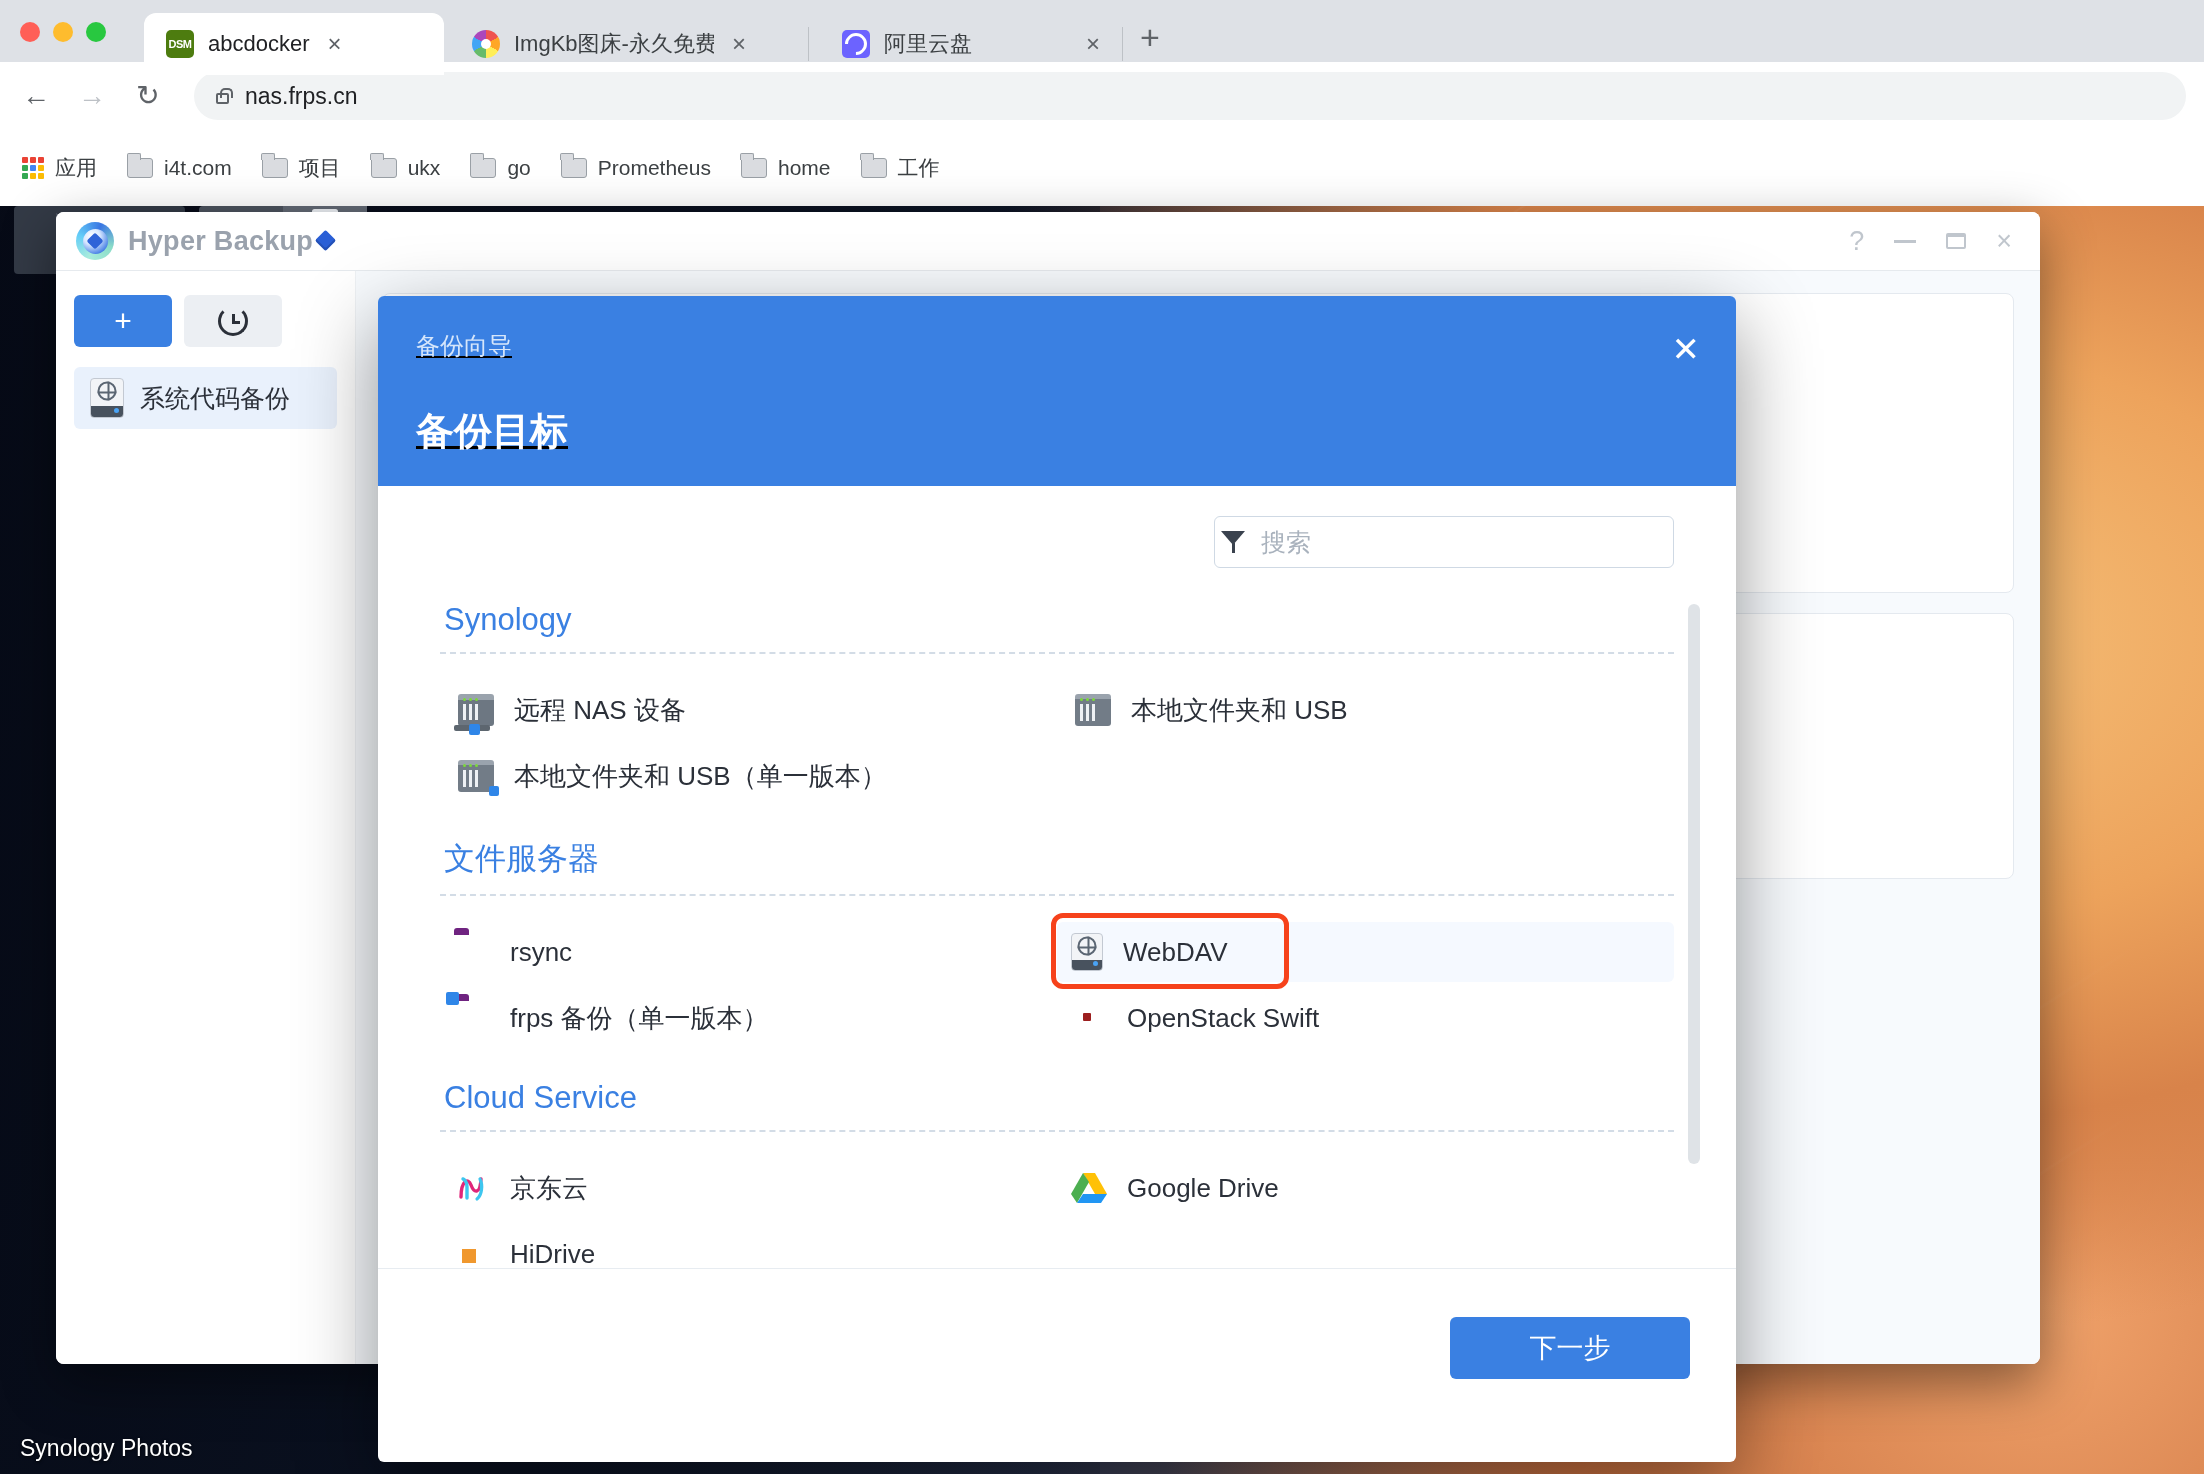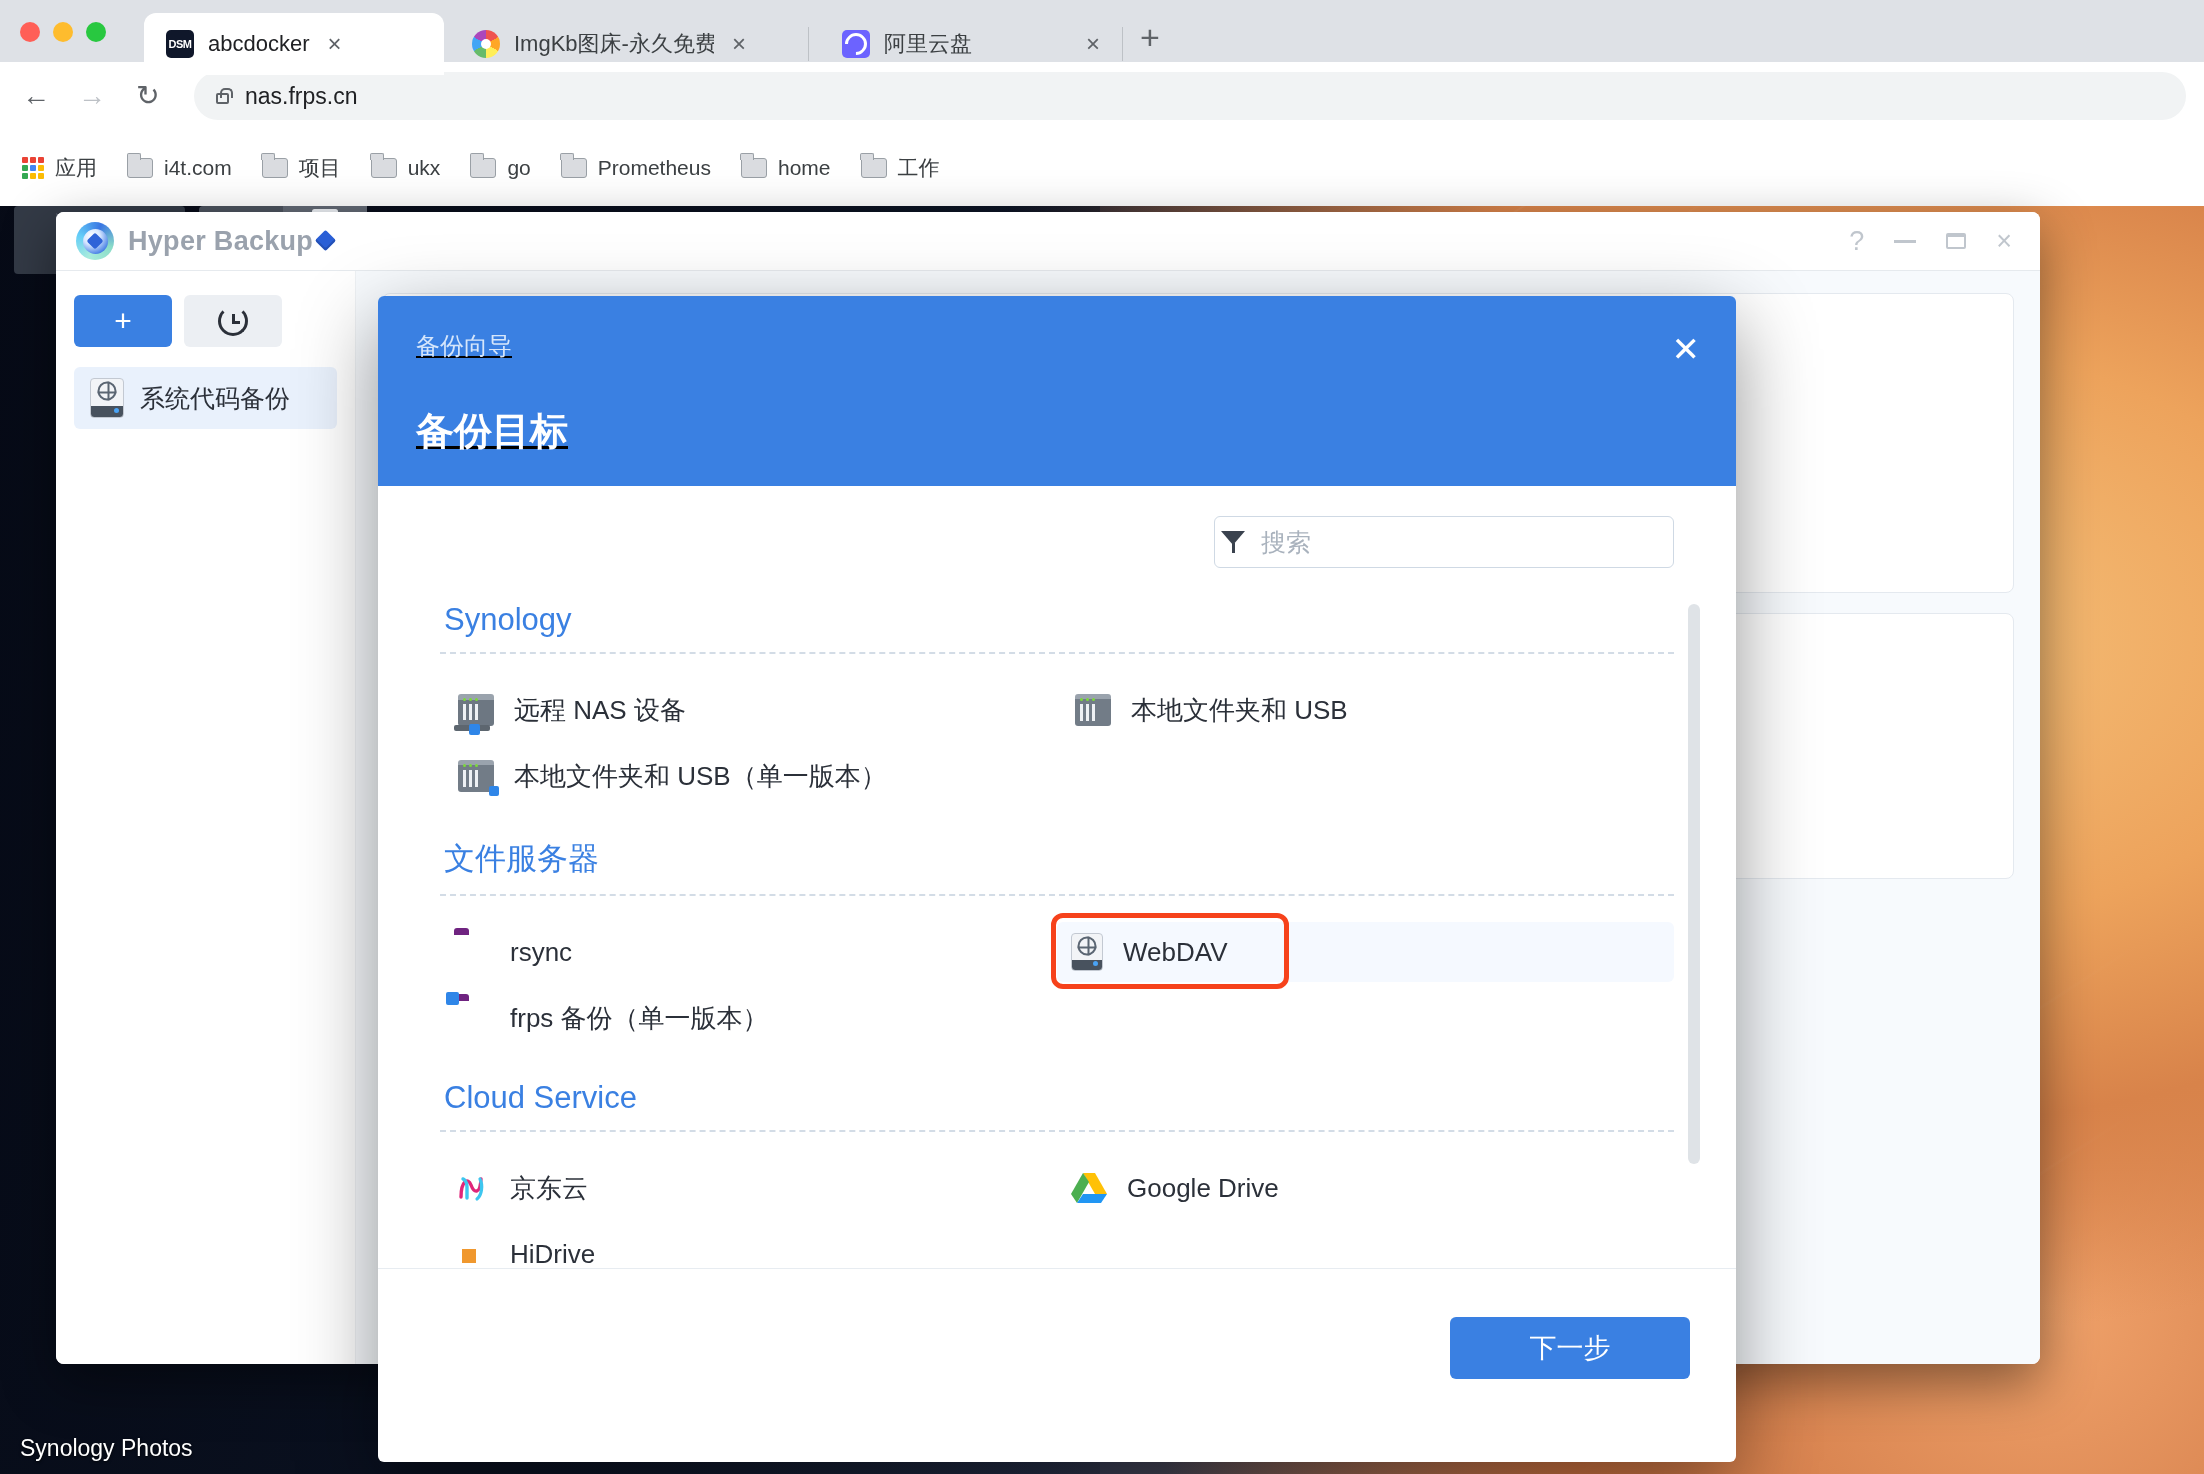--- a/index.html
+++ b/index.html
@@ -43,21 +43,21 @@
   .traffic i { width: 20px; height: 20px; border-radius: 50%; display: block; }
   .t-red { background: #ff5f57; } .t-yel { background: #febc2e; } .t-grn { background: #28c840; }
 
   .tab {
     position: absolute; top: 13px; height: 62px;
     display: flex; align-items: center; gap: 14px;
     padding: 0 16px 0 22px; border-radius: 12px 12px 0 0;
   }
   .tab.active { background: #ffffff; }
   .tab-fav { width: 28px; height: 28px; flex: 0 0 28px; border-radius: 5px; position: relative; }
-  .fav-dsm { background: #0f172a; color: #fff; font-size: 11px; font-weight: bold; display: flex; align-items: center; justify-content: center; letter-spacing: -0.5px; }
+  .fav-dsm { background: #4d7c0f; color: #fff; font-size: 11px; font-weight: bold; display: flex; align-items: center; justify-content: center; letter-spacing: -0.5px; }
   .fav-img {
     background:
       conic-gradient(from 0deg, #ef5350 0deg 60deg, #ffa726 60deg 120deg, #ffee58 120deg 180deg,
                      #66bb6a 180deg 240deg, #42a5f5 240deg 300deg, #ab47bc 300deg 360deg);
     border-radius: 50%;
   }
   .fav-img::after { content:""; position:absolute; left:9px; top:9px; width:10px; height:10px; border-radius:50%; background:#fff; }
   .fav-ali { background: #6c63ff; display: flex; align-items: center; justify-content: center; }
   .fav-ali::after { content:""; width: 16px; height: 16px; border-radius: 50%; border: 3px solid #fff; border-bottom-color: transparent; transform: rotate(45deg); }
   .tab-title { font-size: 22px; color: #3c4043; white-space: nowrap; overflow: hidden; }
@@ -495,20 +495,26 @@
                 <span class="led"></span>
             </span>
             <span class="dname">WebDAV</span>
           </div>
           <div class="dest">
             <span class="ic">
               <span class="ic-rsync"><span class="r">R</span><span class="badge"></span></span>
             </span>
             <span class="dname">frps 备份（单一版本）</span>
           </div>
+          <div class="dest">
+            <span class="ic">
+              <span class="ic-swift"></span>
+            </span>
+            <span class="dname">OpenStack Swift</span>
+          </div>
         </div>
       </div>
 
       <div class="cat-block">
         <div class="cat-title">Cloud Service</div>
         <div class="cat-rule"></div>
         <div class="cat-grid">
           <div class="dest">
             <span class="ic ic-jd">
               <svg width="34" height="34" viewBox="0 0 34 34">

